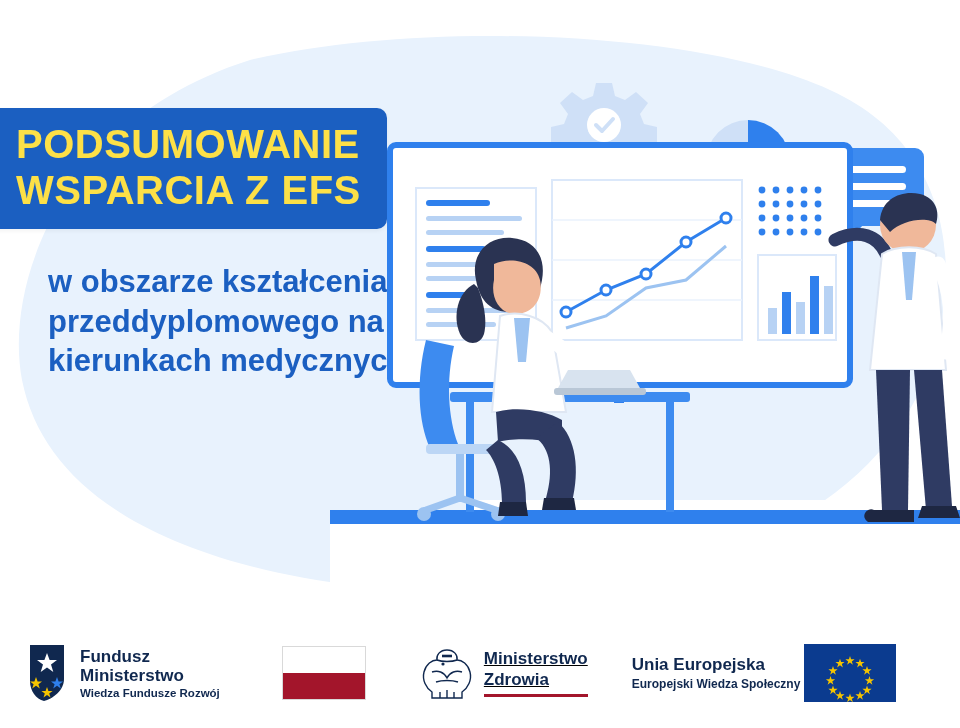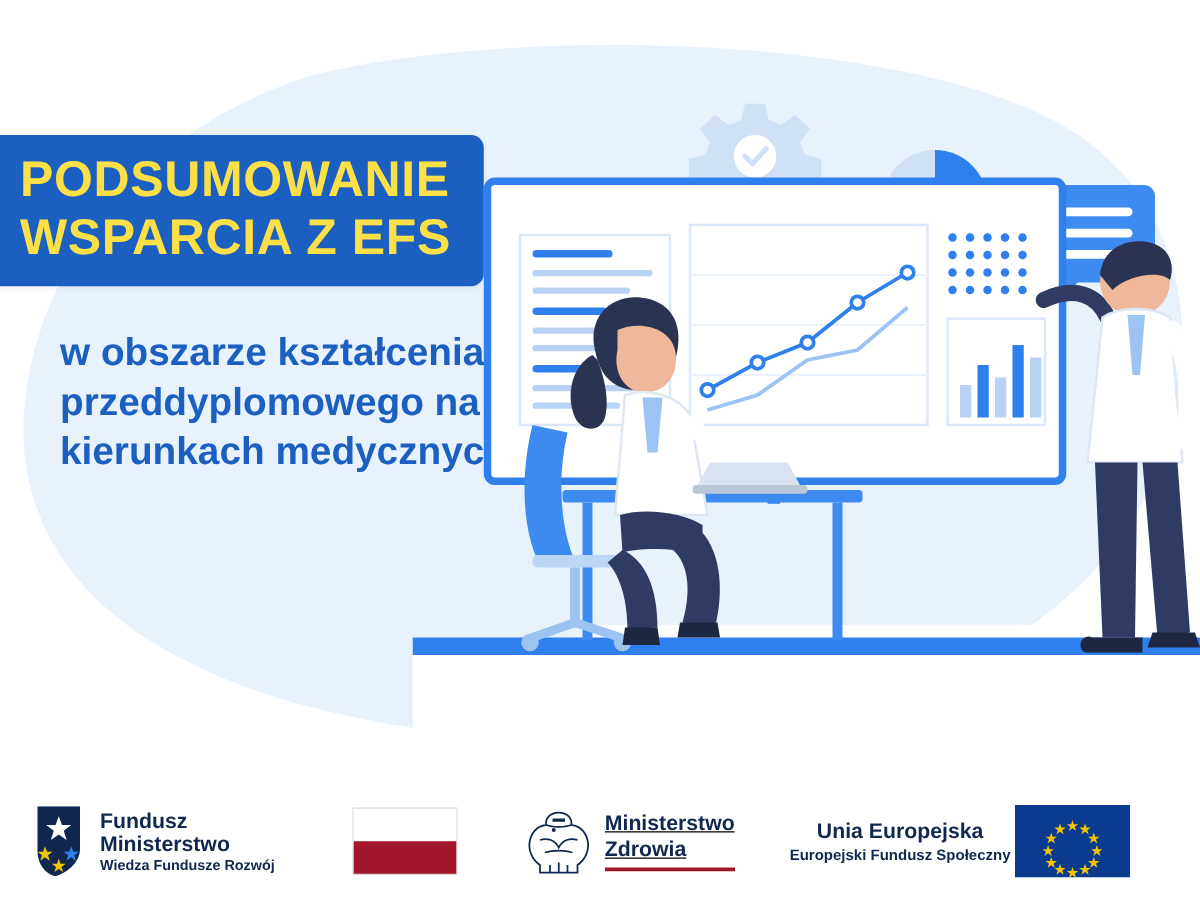--- a/index.html
+++ b/index.html
@@ -116,21 +116,21 @@
     color: #10284f;
     font-size: 17px;
     font-weight: 700;
     line-height: 1.18;
     padding-bottom: 4px;
     border-bottom: 3px solid #a3152b;
   }
 
   .logo-ue { margin-left: 44px; display:flex; align-items:center; }
   .ue-text {
-    text-align: center;
+    text-align: left;
     color: #10284f;
     margin-right: 4px;
     line-height: 1.2;
   }
   .ue-text .l1 { font-size: 17px; font-weight: 700; }
   .ue-text .l2 { font-size: 12px; font-weight: 700; margin-top: 2px; }
   .eu-flag { width: 92px; height: 58px; }
 </style>
 </head>
 <body>
@@ -337,21 +337,21 @@
       </svg>
       <div class="mz-text">
         <div>Ministerstwo</div>
         <div>Zdrowia</div>
       </div>
     </div>
 
     <div class="logo logo-ue">
       <div class="ue-text">
         <div class="l1">Unia Europejska</div>
-        <div class="l2">Europejski Fundusz Społeczny</div>
+        <div class="l2">Europejski Wiedza Społeczny</div>
       </div>
       <svg class="eu-flag" viewBox="0 0 92 58" xmlns="http://www.w3.org/2000/svg">
         <rect width="92" height="58" fill="#0b3b8f"></rect>
         <g fill="#f5c400">
           <polygon points="46,12 47.1,15.3 50.6,15.3 47.8,17.4 48.9,20.7 46,18.6 43.1,20.7 44.2,17.4 41.4,15.3 44.9,15.3"></polygon>
           <polygon points="56,14.7 57.1,18 60.6,18 57.8,20.1 58.9,23.4 56,21.3 53.1,23.4 54.2,20.1 51.4,18 54.9,18"></polygon>
           <polygon points="36,14.7 37.1,18 40.6,18 37.8,20.1 38.9,23.4 36,21.3 33.1,23.4 34.2,20.1 31.4,18 34.9,18"></polygon>
           <polygon points="63,22 64.1,25.3 67.6,25.3 64.8,27.4 65.9,30.7 63,28.6 60.1,30.7 61.2,27.4 58.4,25.3 61.9,25.3"></polygon>
           <polygon points="29,22 30.1,25.3 33.6,25.3 30.8,27.4 31.9,30.7 29,28.6 26.1,30.7 27.2,27.4 24.4,25.3 27.9,25.3"></polygon>
           <polygon points="65.5,32 66.6,35.3 70.1,35.3 67.3,37.4 68.4,40.7 65.5,38.6 62.6,40.7 63.7,37.4 60.9,35.3 64.4,35.3"></polygon>

